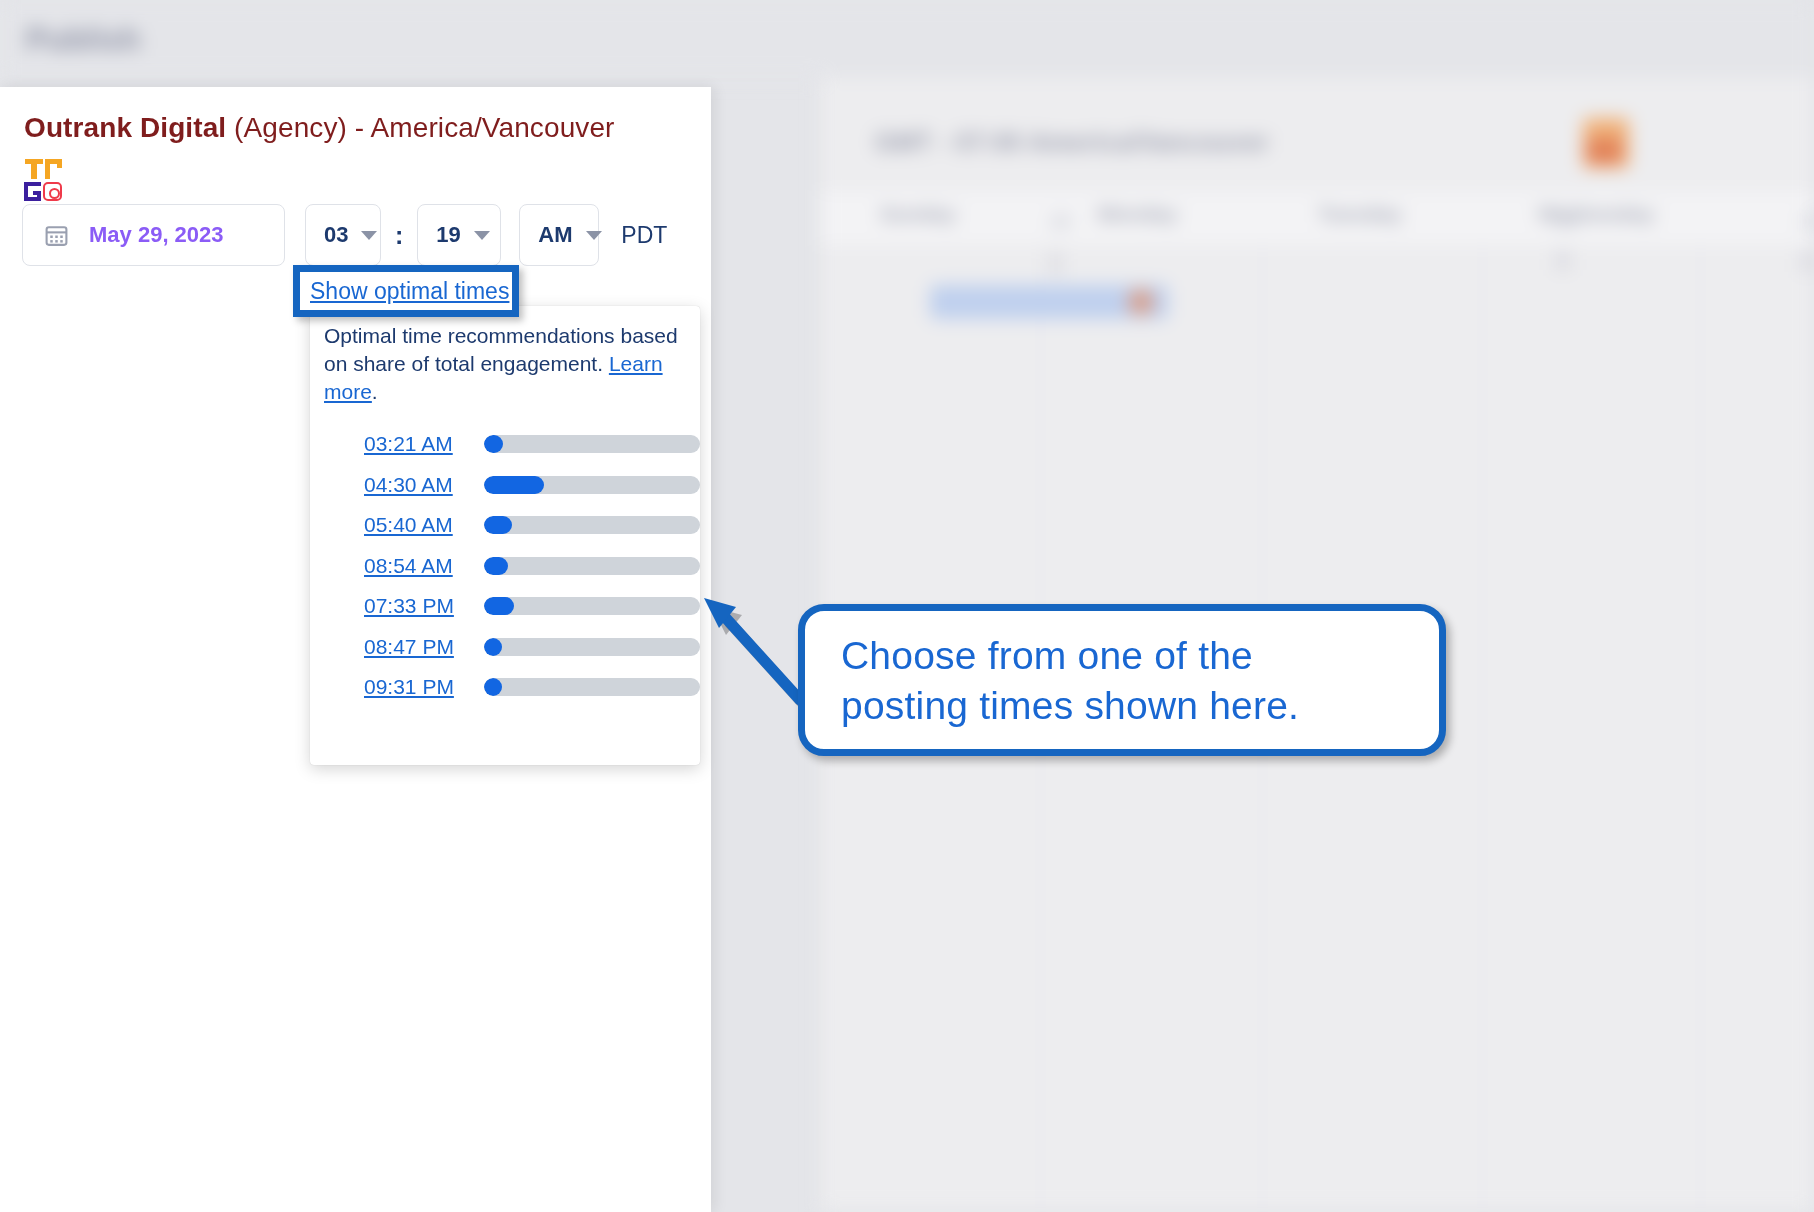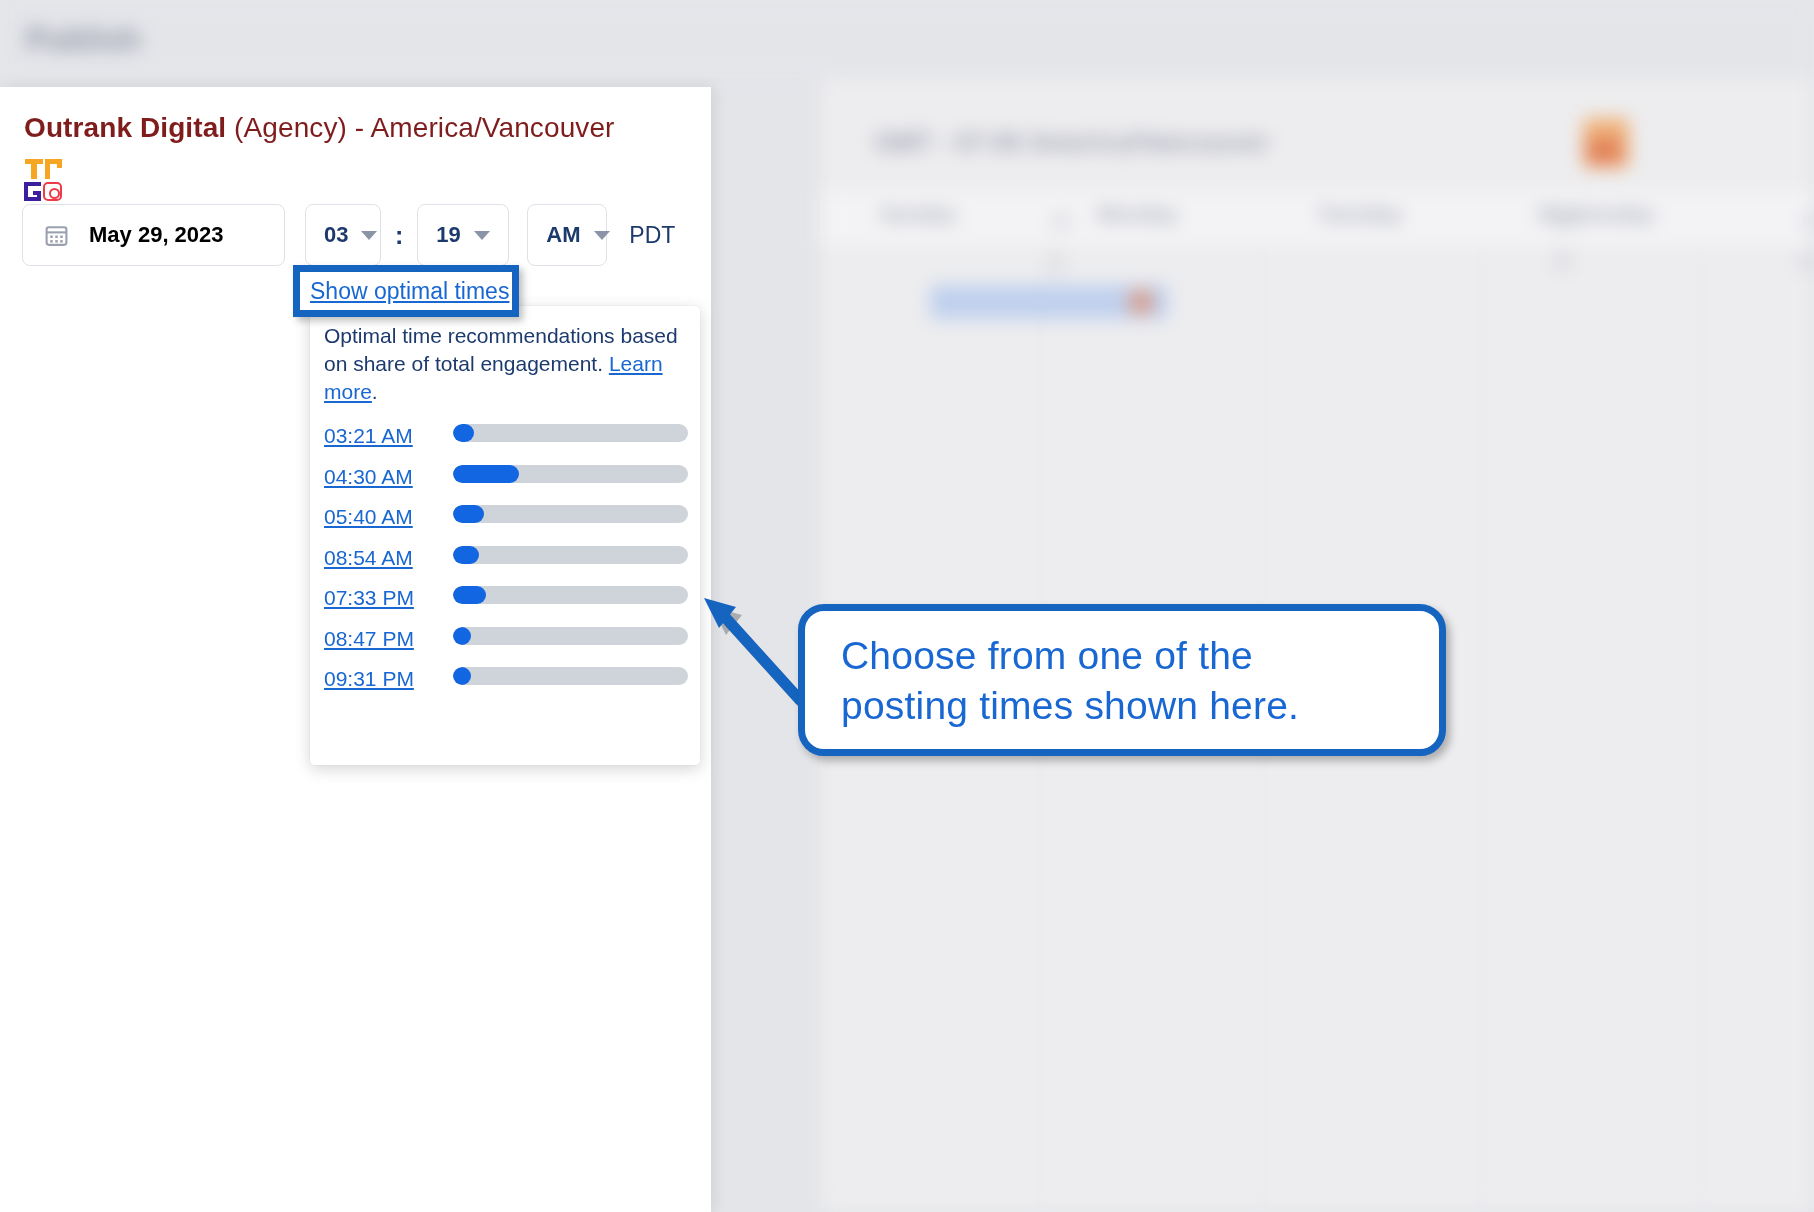--- a/index.html
+++ b/index.html
@@ -224,30 +224,30 @@
     padding-left: 21px;
     gap: 20px;
   }
   #calendar-icon {
     width: 25px; height: 25px;
     flex: 0 0 25px;
     position: relative;
   }
   #date-value {
     font-size: 22px;
-    color: #000000;
+    color: #8b5cf6;
     font-weight: 600;
   }
   .select-box {
     margin-left: 20px;
     padding: 0 14px 0 18px;
     gap: 13px;
   }
   #hour-select { width: 76px; }
-  #minute-select { width: 92px; margin-left: 14px; }
+  #minute-select { width: 84px; margin-left: 14px; }
   #ampm-select { width: 80px; margin-left: 18px; }
   .select-value {
     font-size: 22px;
     color: #1d3a6e;
     font-weight: 600;
   }
   .caret {
     width: 0; height: 0;
     border-left: 8px solid transparent;
     border-right: 8px solid transparent;
@@ -314,20 +314,22 @@
     cursor: pointer;
   }
   #times-list {
     position: absolute;
     left: 0; top: 118px;
     width: 390px;
   }
   .time-row {
     height: 40.5px;
     display: flex;
+    align-items: center;
+    margin-left: 40px;
   }
   .time-label {
     width: 114px;
     margin-left: 14px;
     font-size: 21px;
     color: #1967d2;
     text-decoration: underline;
     font-weight: 500;
     cursor: pointer;
   }

